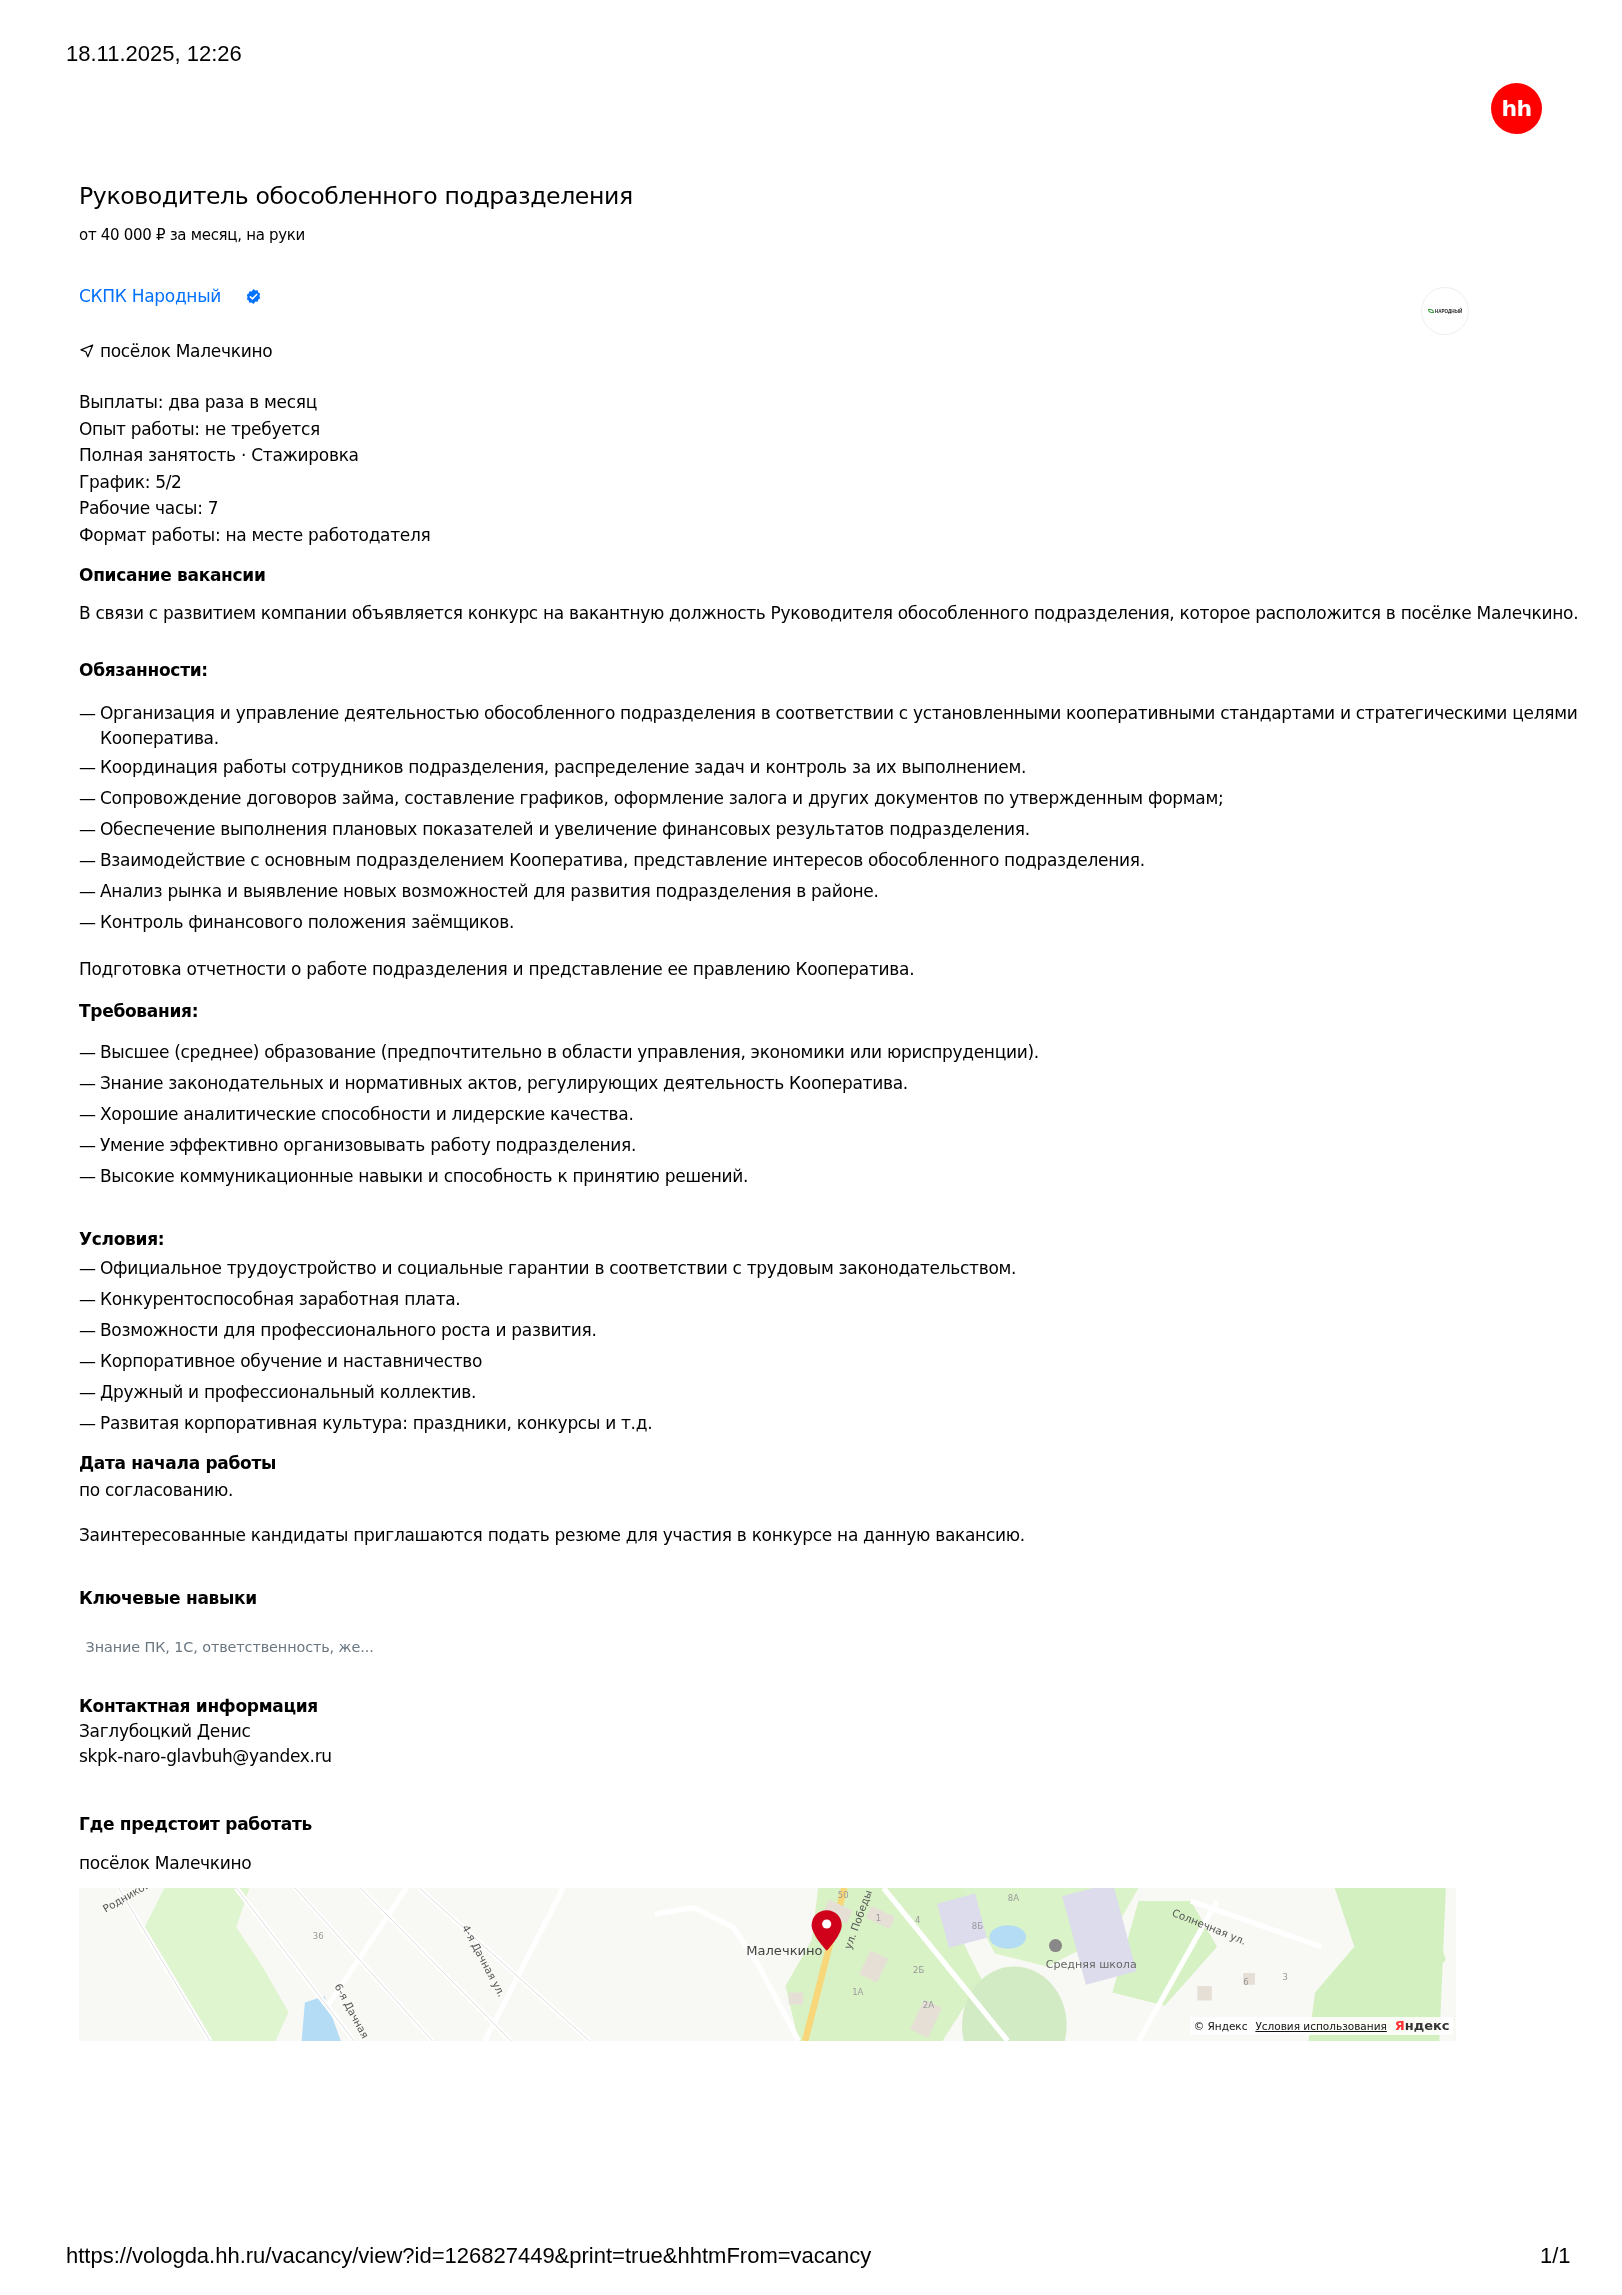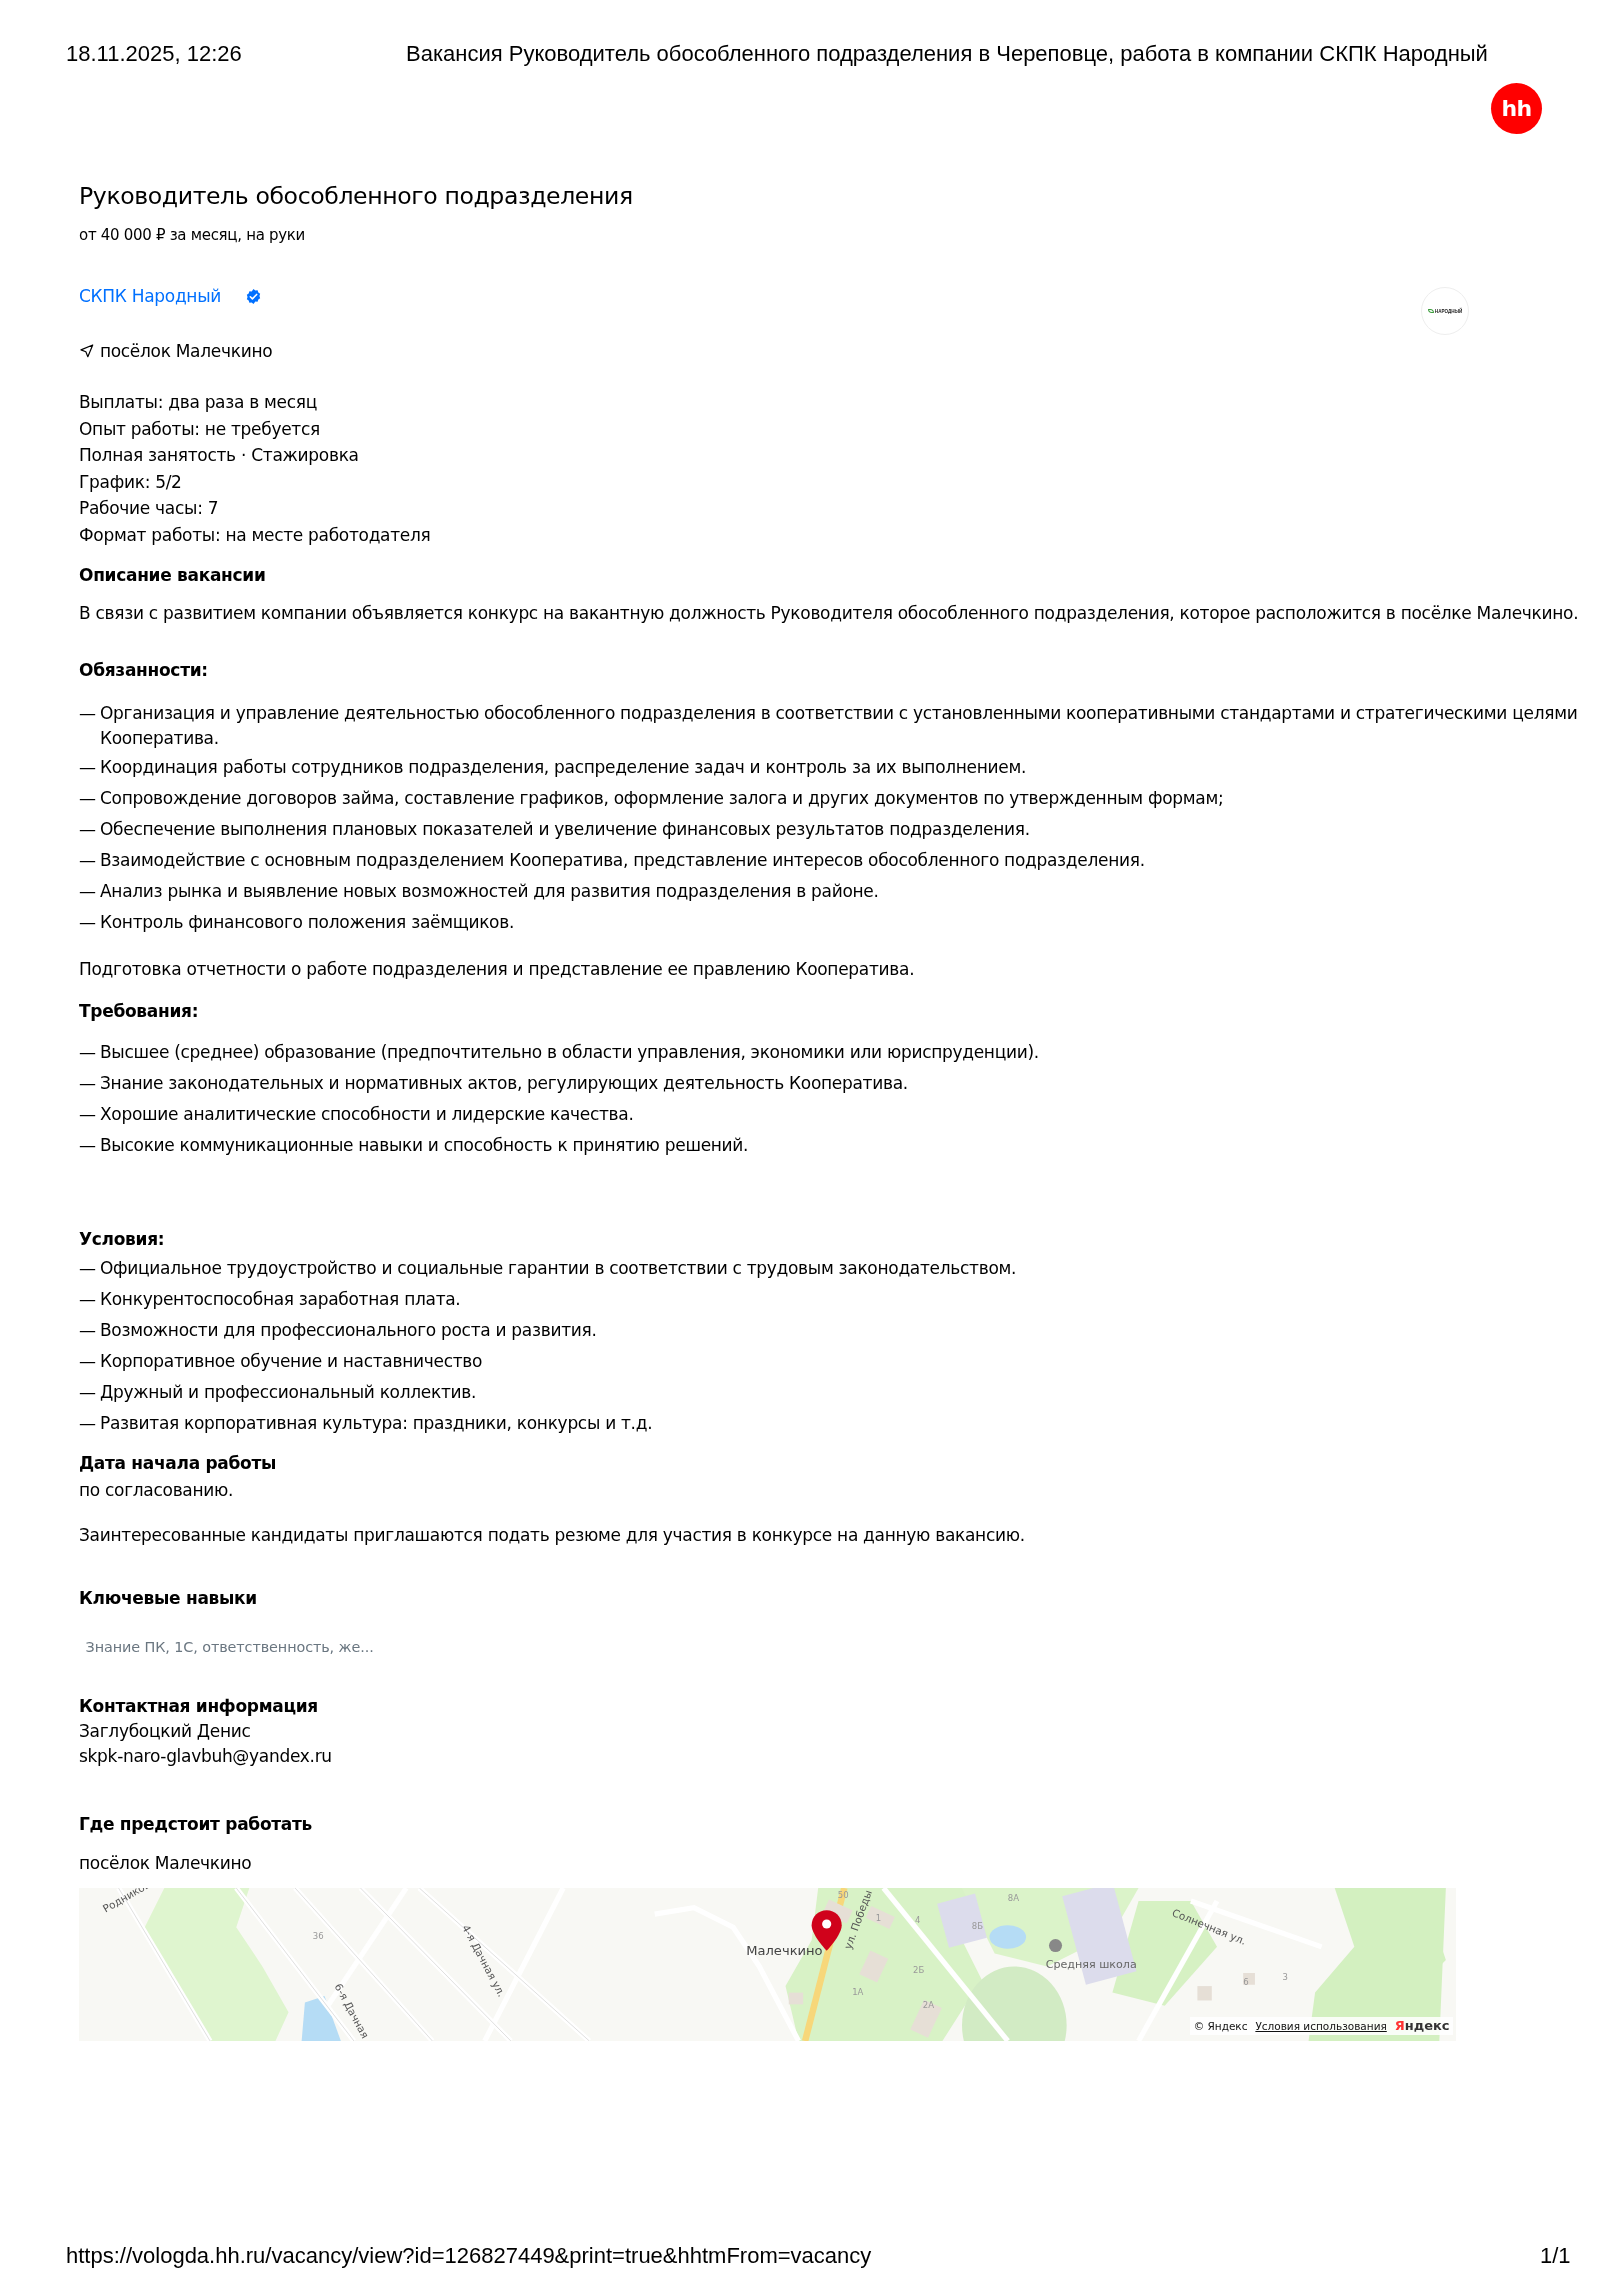--- a/index.html
+++ b/index.html
@@ -50,21 +50,20 @@
     .map-attrib { position: absolute; right: 2.6px; bottom: 6.5px; display: flex; align-items: center; gap: 7.9px; background: rgba(255,255,255,0.85); padding: 1.3px 3.9px; font-family: "DejaVu Sans", sans-serif; font-size: 10.5px; color: #111; }
     .map-attrib .terms { text-decoration: underline; color: #111; }
     .map-attrib .ylogo { font-weight: bold; font-size: 13px; color: #333; }
     .map-attrib .ylogo .y { color: #ff3333; }
   </style>
 </head>
 <body>
 
 <div class="print-header">
   <span class="date">18.11.2025, 12:26</span>
-  <span class="doc-title">Вакансия Руководитель обособленного подразделения в Череповце, работа в компании СКПК Народный</span>
 </div>
 
 <div class="hh-logo">
   <span>hh</span>
 </div>
 
 <div class="content">
   <h1 class="vac-title">Руководитель обособленного подразделения</h1>
   <div class="salary">от 40 000 ₽ за месяц, на руки</div>
 
@@ -115,20 +114,21 @@
     <div class="li" style="height:31px; line-height:25px">Контроль финансового положения заёмщиков.</div>
   </div>
 
   <div class="para" style="top:959px">Подготовка отчетности о работе подразделения и представление ее правлению Кооператива.</div>
 
   <div class="section-h" style="top:1001px">Требования:</div>
   <div class="list" style="top:1040px">
     <div class="li" style="height:31px; line-height:25px">Высшее (среднее) образование (предпочтительно в области управления, экономики или юриспруденции).</div>
     <div class="li" style="height:31px; line-height:25px">Знание законодательных и нормативных актов, регулирующих деятельность Кооператива.</div>
     <div class="li" style="height:31px; line-height:25px">Хорошие аналитические способности и лидерские качества.</div>
+    <div class="li" style="height:31px; line-height:25px">Умение эффективно организовывать работу подразделения.</div>
     <div class="li" style="height:31px; line-height:25px">Высокие коммуникационные навыки и способность к принятию решений.</div>
   </div>
 
   <div class="section-h" style="top:1229px">Условия:</div>
   <div class="list" style="top:1256px">
     <div class="li" style="height:31px; line-height:25px">Официальное трудоустройство и социальные гарантии в соответствии с трудовым законодательством.</div>
     <div class="li" style="height:31px; line-height:25px">Конкурентоспособная заработная плата.</div>
     <div class="li" style="height:31px; line-height:25px">Возможности для профессионального роста и развития.</div>
     <div class="li" style="height:31px; line-height:25px">Корпоративное обучение и наставничество</div>
     <div class="li" style="height:31px; line-height:25px">Дружный и профессиональный коллектив.</div>

